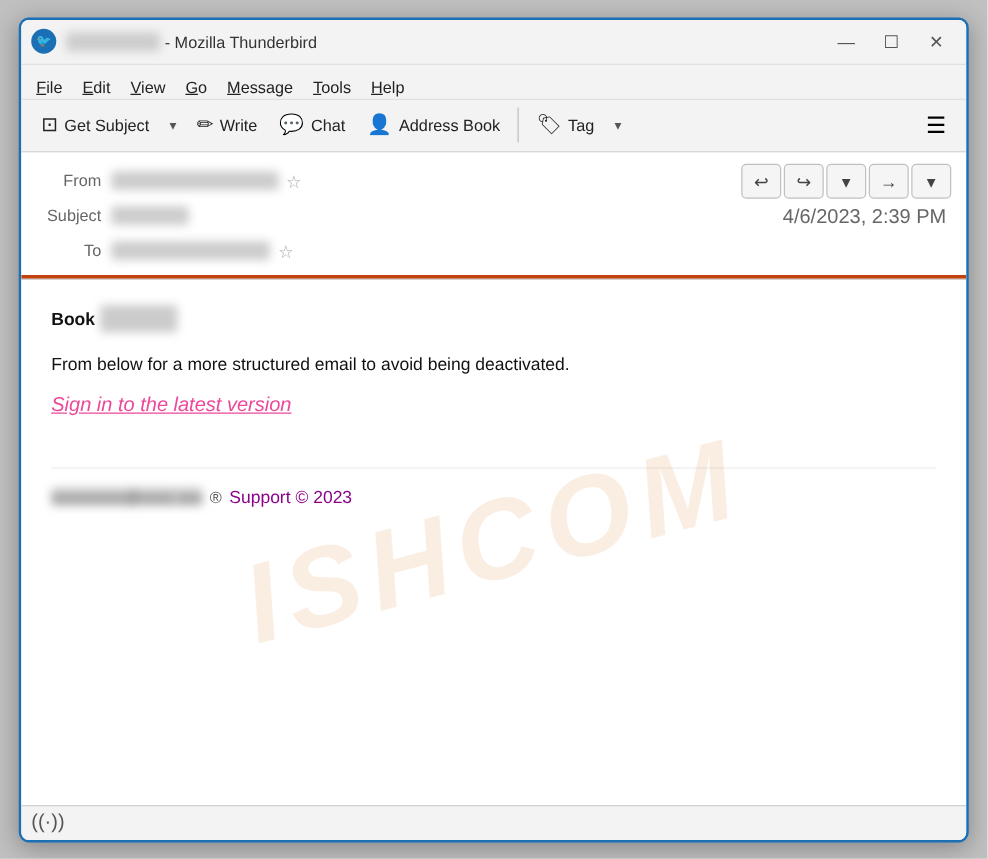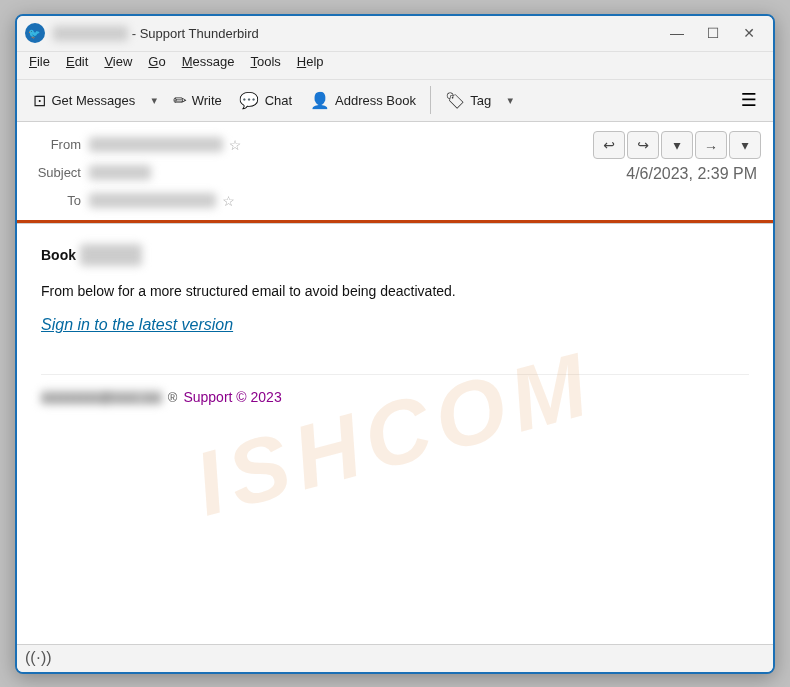--- a/index.html
+++ b/index.html
@@ -75,21 +75,21 @@
       color: #555;
       border-radius: 4px;
       display: flex;
       align-items: center;
       justify-content: center;
     }
     
     .menu-bar {
       height: 28px;
       display: flex;
-      align-items: flex-start;
+      align-items: flex-end;
       padding: 0 4px;
       background: #f3f3f3;
       border-bottom: 1px solid #e0e0e0;
       flex-shrink: 0;
     }
     .menu-item {
       padding: 2px 8px;
       font-size: 13px;
       color: #222;
       cursor: pointer;
@@ -231,21 +231,21 @@
       transform: translate(-50%, -50%) rotate(-15deg);
       font-size: 90px;
       font-weight: 900;
       color: rgba(230, 160, 100, 0.18);
       pointer-events: none;
       white-space: nowrap;
       letter-spacing: 8px;
       font-style: italic;
     }
     .sign-in-link {
-      color: #0369a1;
+      color: #ec4899;
       font-style: italic;
       text-decoration: underline;
       font-size: 16px;
       cursor: pointer;
       display: inline-block;
       margin-bottom: 30px;
     }
     .footer-logo {
       display: flex;
       align-items: center;
@@ -287,21 +287,21 @@
 <body>
 
 <div class="window">
 
   <div class="title-bar">
     <div class="title-bar-icon">
       <span>🐦</span>
     </div>
     <div class="title-bar-text">
       <span class="blurred">xxxxxxxx.xxx</span>
-      <span> - Support Thunderbird</span>
+      <span> - Mozilla Thunderbird</span>
     </div>
     <div class="title-controls">
       <button class="title-btn">—</button>
       <button class="title-btn">☐</button>
       <button class="title-btn close">✕</button>
     </div>
   </div>
 
   <div class="menu-bar">
     <div class="menu-item"><u>F</u>ile</div>
@@ -309,21 +309,21 @@
     <div class="menu-item"><u>V</u>iew</div>
     <div class="menu-item"><u>G</u>o</div>
     <div class="menu-item"><u>M</u>essage</div>
     <div class="menu-item"><u>T</u>ools</div>
     <div class="menu-item"><u>H</u>elp</div>
   </div>
 
   <div class="toolbar">
     <button class="toolbar-btn">
       <span class="toolbar-icon">⊡</span>
-      <span>Get Messages</span>
+      <span>Get Subject</span>
     </button>
     <button class="toolbar-dropdown">▾</button>
 
     <button class="toolbar-btn">
       <span class="toolbar-icon">✏</span>
       <span>Write</span>
     </button>
 
     <button class="toolbar-btn">
       <span class="toolbar-icon">💬</span>

